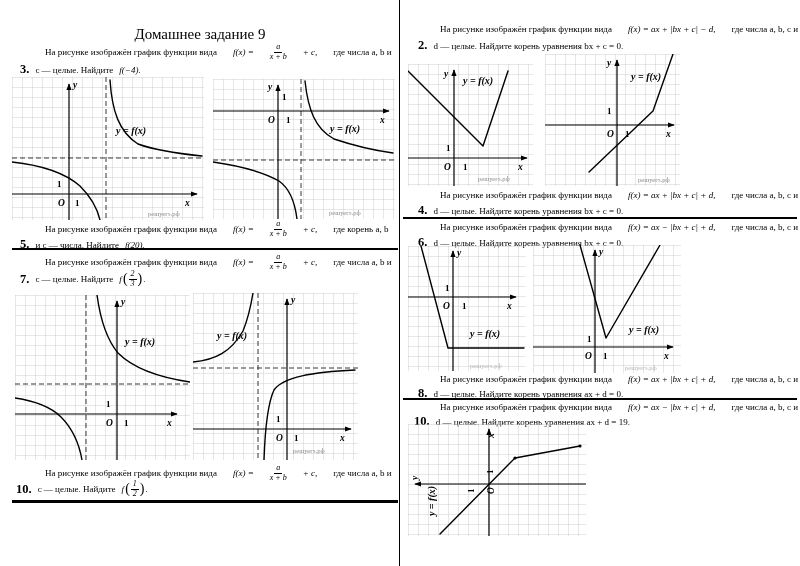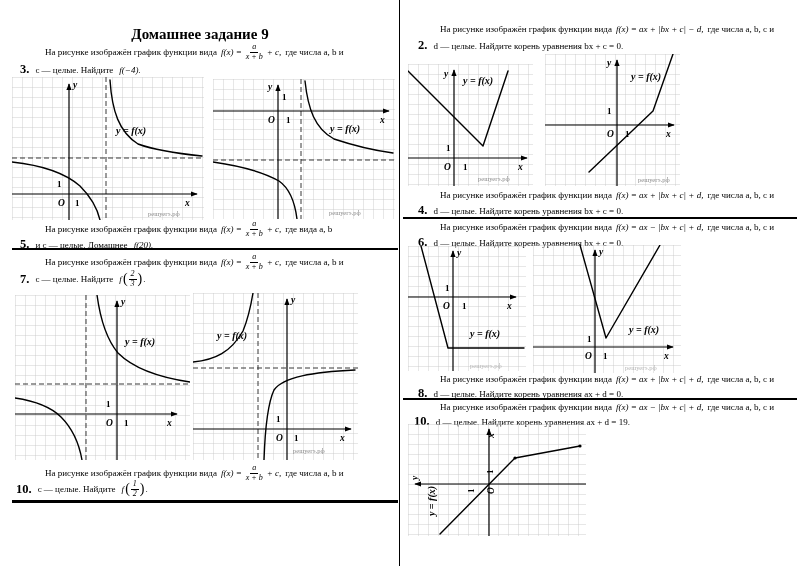--- a/index.html
+++ b/index.html
@@ -1,29 +1,29 @@
 <!DOCTYPE html>
 <html><head>
 <meta charset="utf-8">
 <style>
   html,body{margin:0;padding:0;background:#e8e8e8;}
   .page{position:relative;width:800px;height:566px;background:#fff;overflow:hidden;
         font-family:"Liberation Serif","DejaVu Serif",serif;color:#000;}
   .t{position:absolute;font-size:9px;white-space:nowrap;}
-  .l1{display:flex;align-items:center;gap:4px;}
+  .l1{display:flex;align-items:center;gap:16px;}
   .l2{display:flex;align-items:baseline;gap:6px;}
   .l2f{display:flex;align-items:center;gap:6px;}
   .num{font-weight:bold;font-size:12.5px;}
   i{}
   .frac{display:inline-flex;flex-direction:column;align-items:center;font-size:8px;
         font-style:italic;line-height:1.1;}
   .frac .fn{border-bottom:1px solid #000;padding:0 2px;}
   .bigp{display:inline-block;font-size:14px;font-style:normal;}
   .title{position:absolute;left:0;top:26px;width:400px;text-align:center;
-         font-size:15px;font-weight:bold;}
+         font-size:15px;font-weight:normal;}
   .divider{position:absolute;background:#000;height:2.4px;}
   .vsep{position:absolute;background:#000;width:1.4px;}
   .graph{position:absolute;}
   .axis{stroke:#000;stroke-width:1.2;}
   .asym{stroke:#222;stroke-width:0.9;stroke-dasharray:5 3;fill:none;}
   .curve{stroke:#000;stroke-width:1.4;fill:none;stroke-linecap:round;stroke-linejoin:round;}
   svg text{font-family:"Liberation Serif","DejaVu Serif",serif;}
   .lab{font-size:9.5px;font-style:italic;font-weight:600;}
   .dig{font-size:9px;font-weight:600;}
   .fxl{font-size:10px;font-style:italic;font-weight:700;}
@@ -101,25 +101,25 @@
 </svg>
 
 <div class="t l1" style="left:45px;top:220px">
   <span>На рисунке изображён график функции вида</span>
   <i>f(x) =</i>
   <span class="frac">
         <span class="fn">a</span>
         <span>x + b</span>
       </span>
   <i>+ c,</i>
-  <span>где вида a, b</span>
+  <span>где корень a, b</span>
 </div>
 <div class="t l2" style="left:20px;top:237px">
   <span class="num">5.</span>
-  <span>и c — целые. Домашнее</span>
+  <span>и c — числа. Найдите</span>
   <i>f(20).</i>
 </div>
 <div class="divider" style="left:12px;top:248px;width:386px"></div>
 
 <div class="t l1" style="left:45px;top:253px">
   <span>На рисунке изображён график функции вида</span>
   <i>f(x) =</i>
   <span class="frac">
         <span class="fn">a</span>
         <span>x + b</span>

